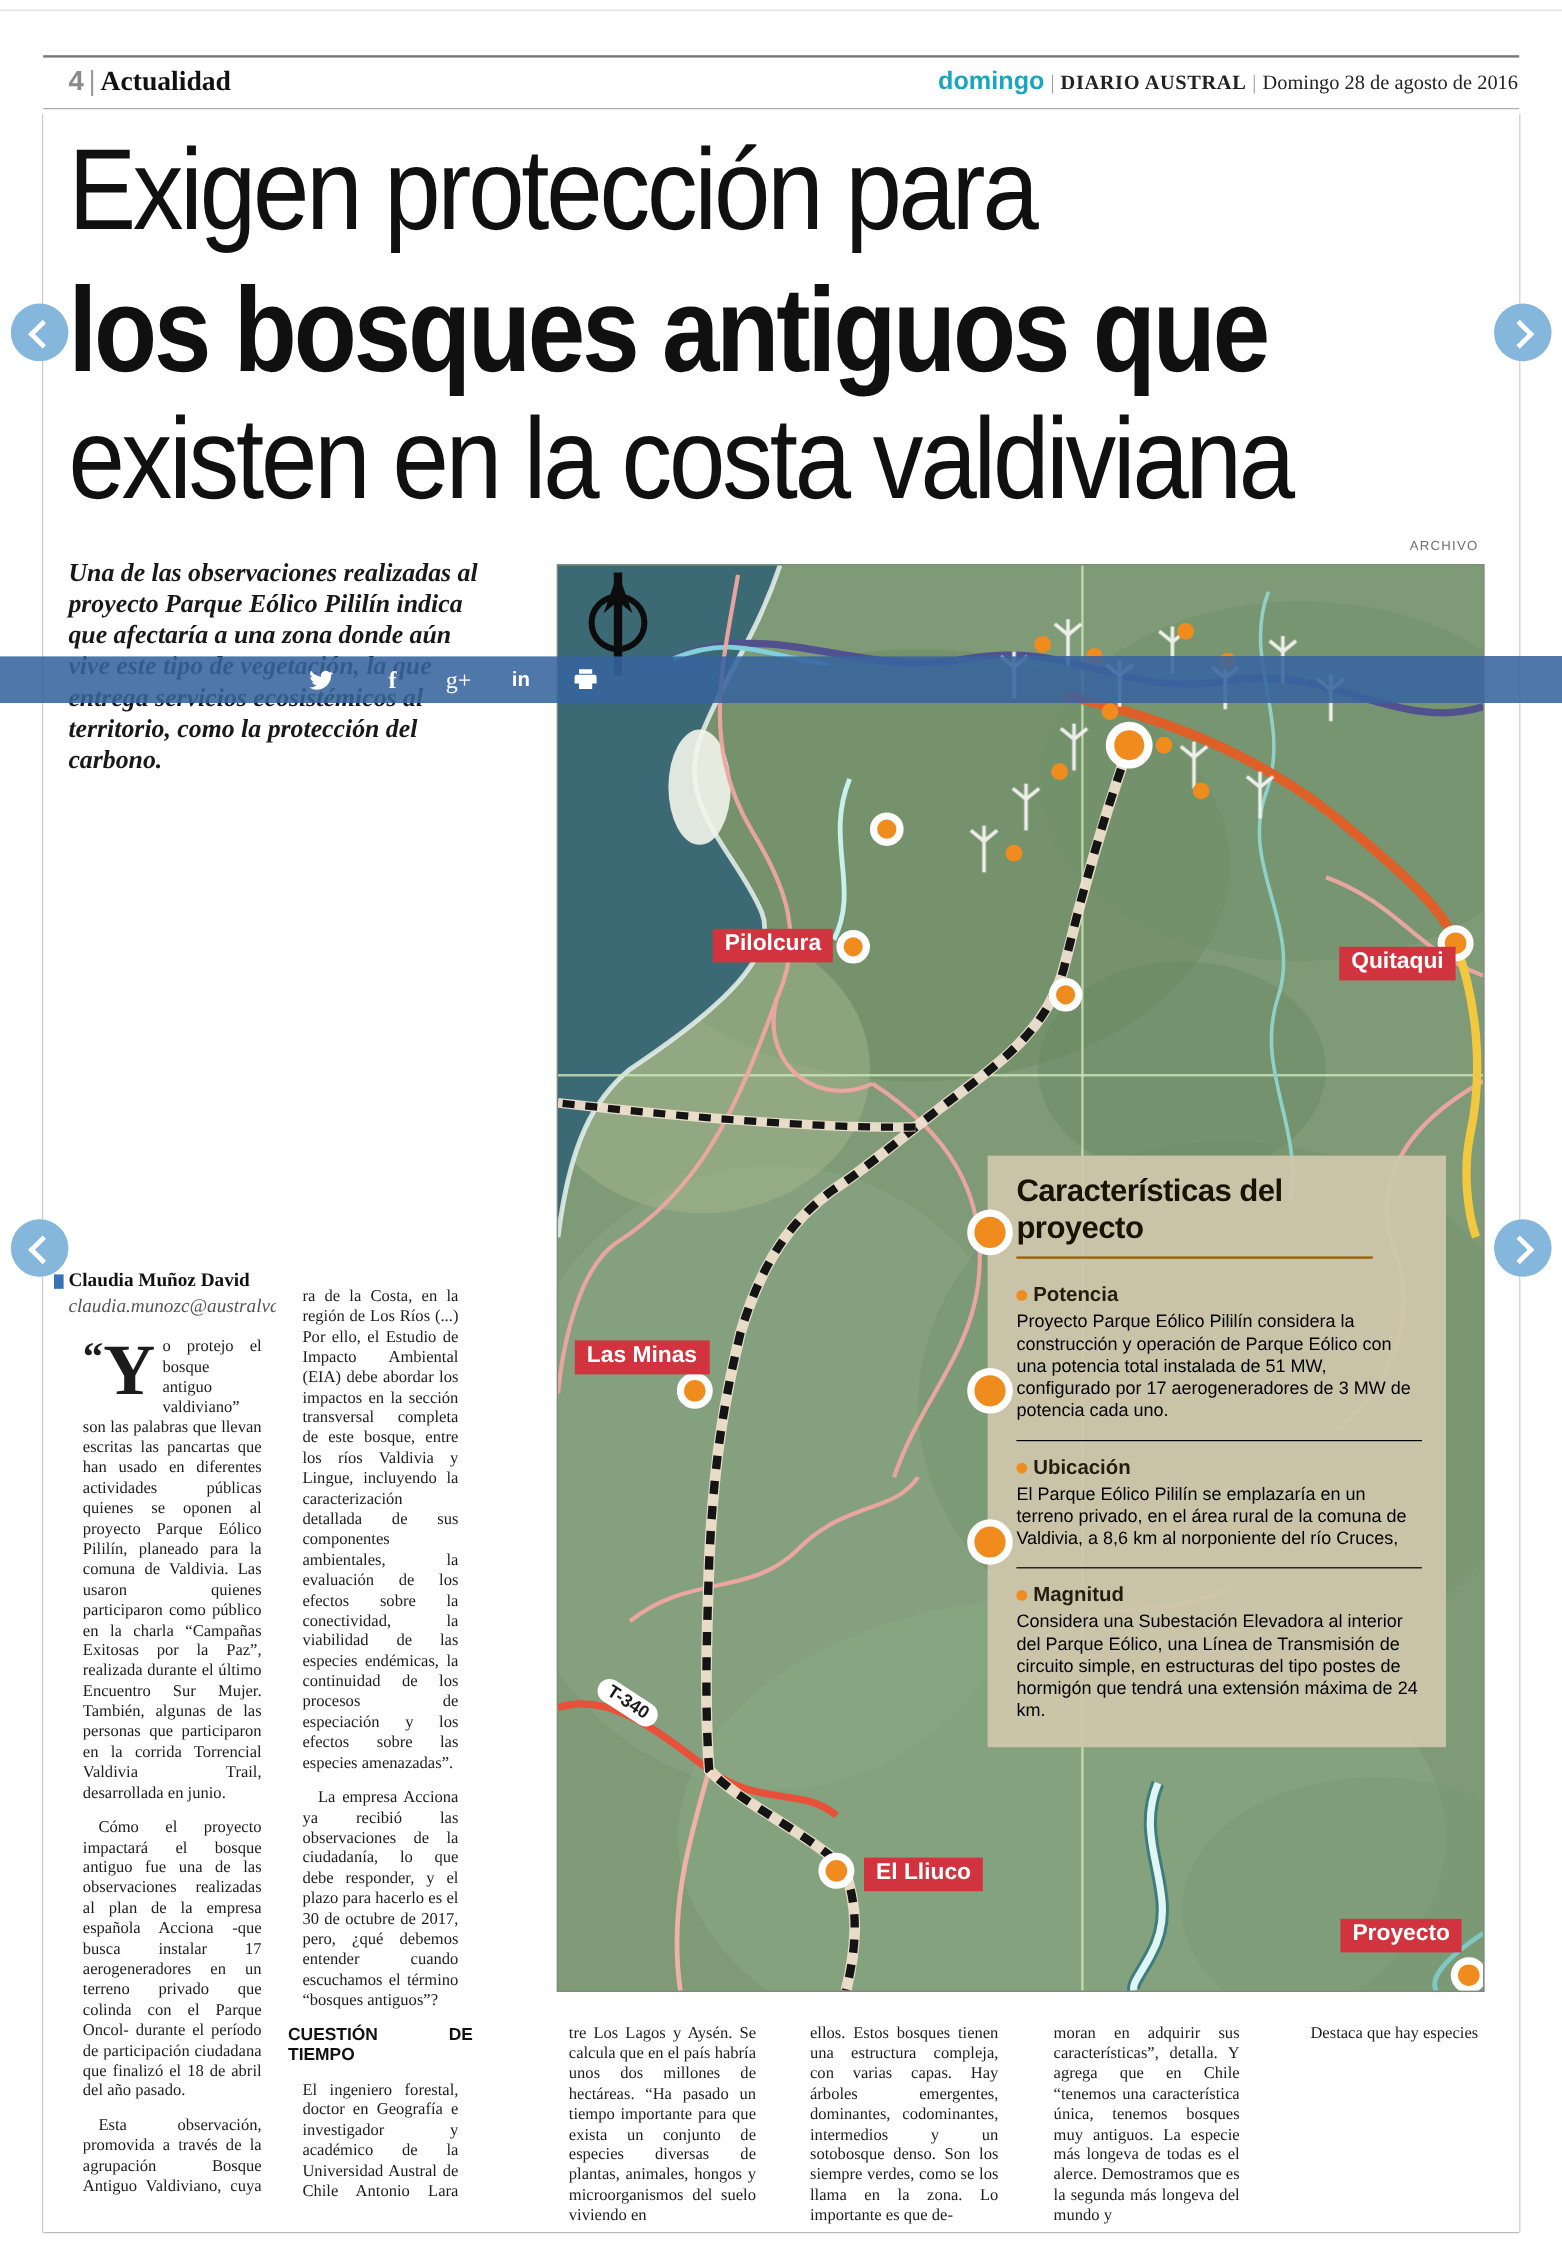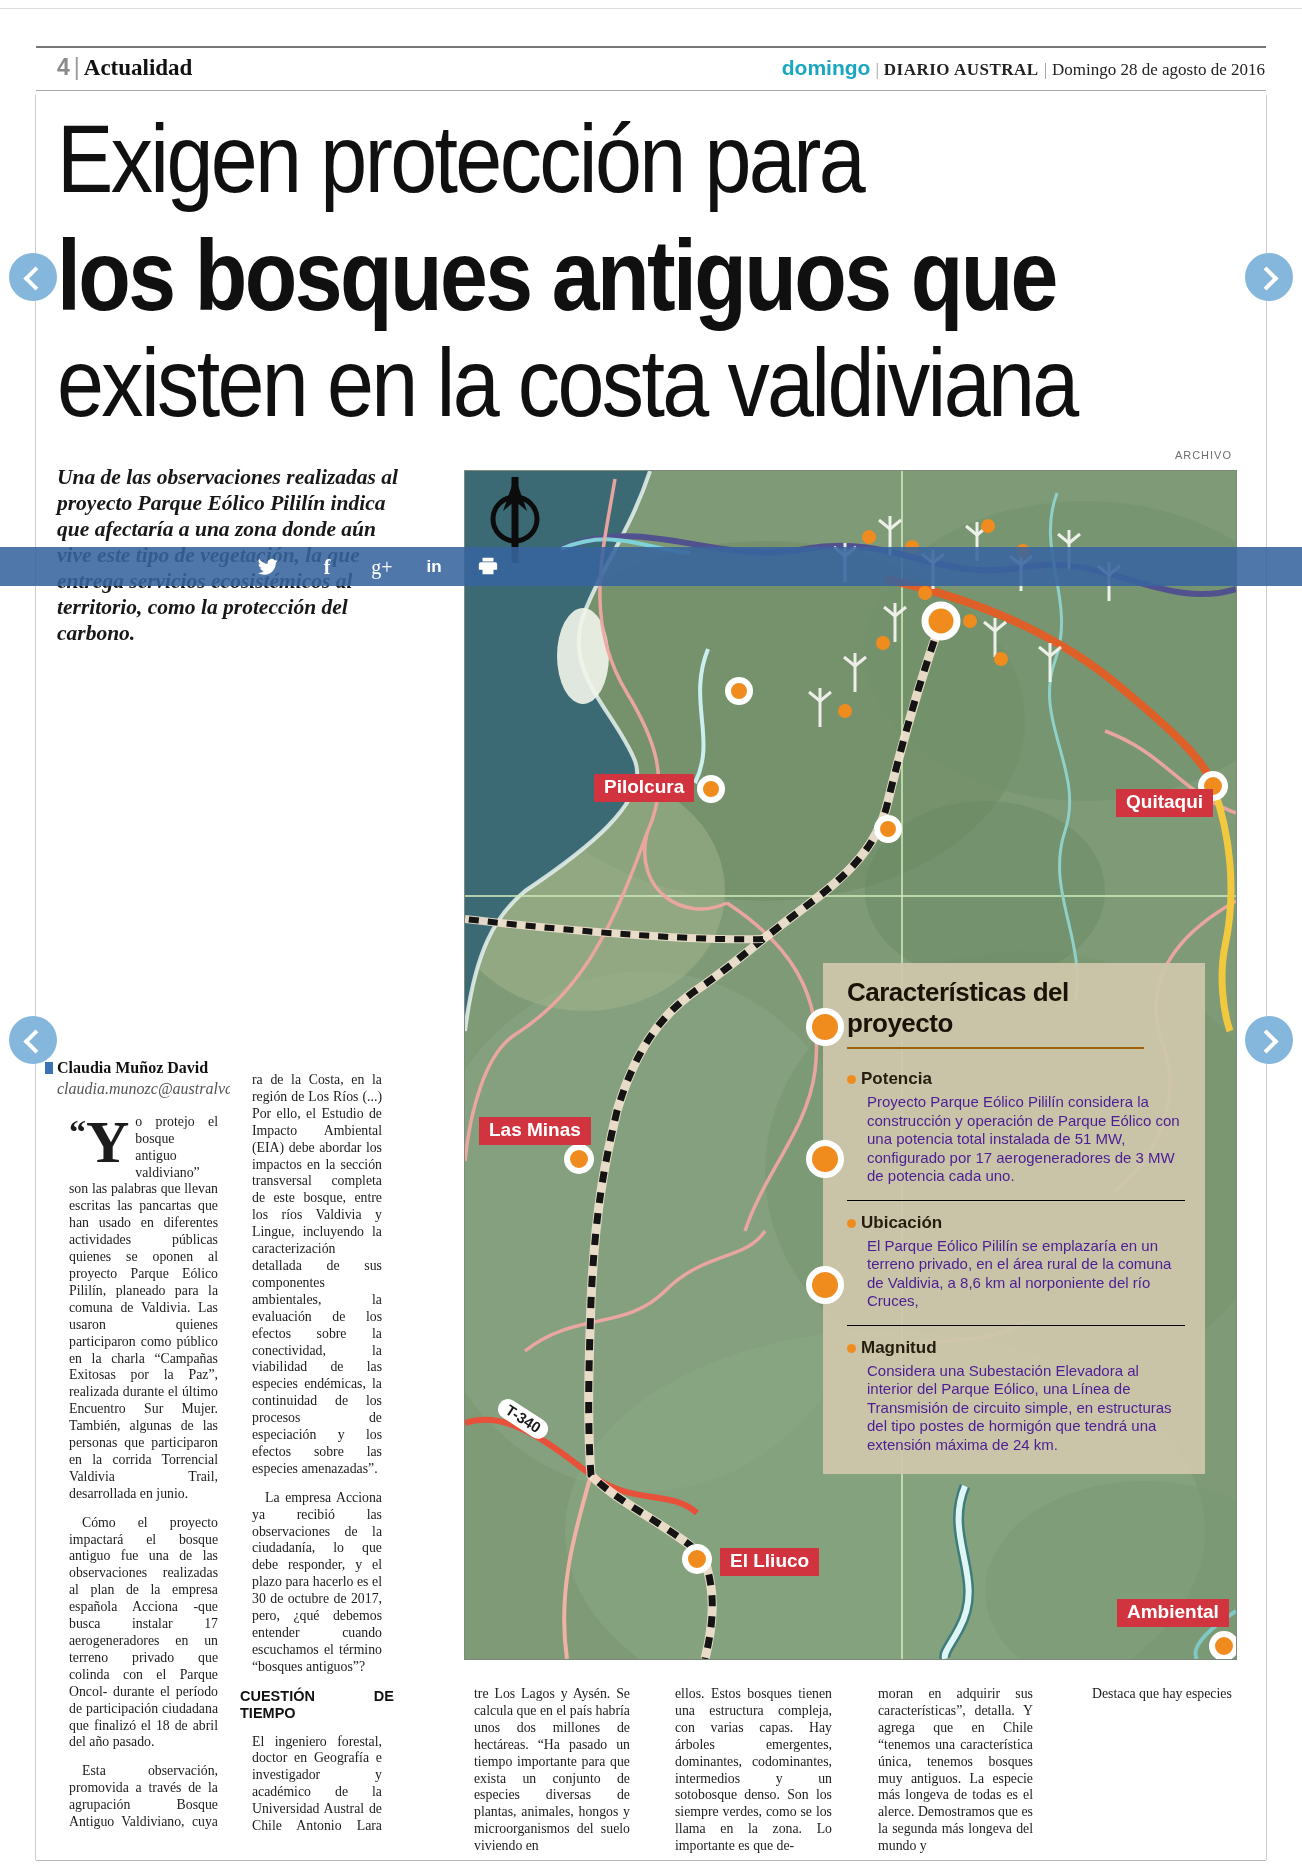--- a/index.html
+++ b/index.html
@@ -37,21 +37,21 @@
   #credit{left:1050px;top:449px;width:182px;text-align:right;font-size:11px;color:#6f6f6f;letter-spacing:1px;}
   
   #infobox{left:823px;top:963px;width:382px;background:rgba(206,198,171,.95);z-index:10;
            padding:14px 20px 6px 24px;box-sizing:border-box;color:#3a3226;}
   #infobox h2{margin:0 0 8px;font-size:26px;letter-spacing:-.5px;color:#191206;
               border-bottom:2px solid #a16207;padding-bottom:8px;width:88%;}
   .ib-item{padding:12px 0 14px;border-bottom:1px solid #000000;}
   .ib-item:last-child{border-bottom:none;}
   .ib-h{font-size:17px;font-weight:bold;color:#241c0e;margin-bottom:4px;}
   .dot{display:inline-block;width:9px;height:9px;border-radius:50%;background:#f08c1e;margin-right:5px;}
-  .ib-b{font-size:15px;line-height:18.5px;color:#4c1d95;margin-left:20px;}
+  .ib-b{font-size:15px;line-height:18.5px;color:#000000;}
   .edgemark{position:absolute;width:26px;height:26px;border-radius:50%;background:#f08c1e;
             border:6px solid #fff;z-index:11;}
   
   .col{position:absolute;font-family:"Liberation Serif",serif;font-size:13.8px;line-height:16.9px;
        color:#1c1c1c;text-align:justify;overflow:hidden;}
   .col p{margin:12px;}
   .col p.ind{text-indent:13px;}
   #byline-name{font-weight:bold;font-size:16px;font-family:"Liberation Serif",serif;color:#111;}
   #byline-mail{font-style:italic;font-size:16px;color:#555;margin:4px 0 16px;}
   .dropcap{float:left;line-height:.8;margin:4px 6px 0 0;}
@@ -246,21 +246,21 @@
         <circle cx="114" cy="688" r="12" fill="#f08c1e" stroke="#fff" stroke-width="6"></circle>
         <circle cx="232" cy="1088" r="12" fill="#f08c1e" stroke="#fff" stroke-width="6"></circle>
         <circle cx="759" cy="1175" r="12" fill="#f08c1e" stroke="#fff" stroke-width="6"></circle>
       </g>
     </svg>
     
     <div class="maplabel" style="left:129px;top:303px;">Pilolcura</div>
     <div class="maplabel" style="left:651px;top:318px;">Quitaqui</div>
     <div class="maplabel" style="left:14px;top:646px;">Las Minas</div>
     <div class="maplabel" style="left:255px;top:1077px;">El Lliuco</div>
-    <div class="maplabel" style="left:652px;top:1128px;">Ambiental</div>
+    <div class="maplabel" style="left:652px;top:1128px;">Proyecto</div>
     <div id="roadlabel">T-340</div>
   </div>
 
   <div class="abs edgemark" style="left:806px;top:1008px;"></div>
   <div class="abs edgemark" style="left:806px;top:1140px;"></div>
   <div class="abs edgemark" style="left:806px;top:1266px;"></div>
 
   <div class="abs" id="infobox">
     <h2>Características del proyecto</h2>
     <div class="ib-item">

